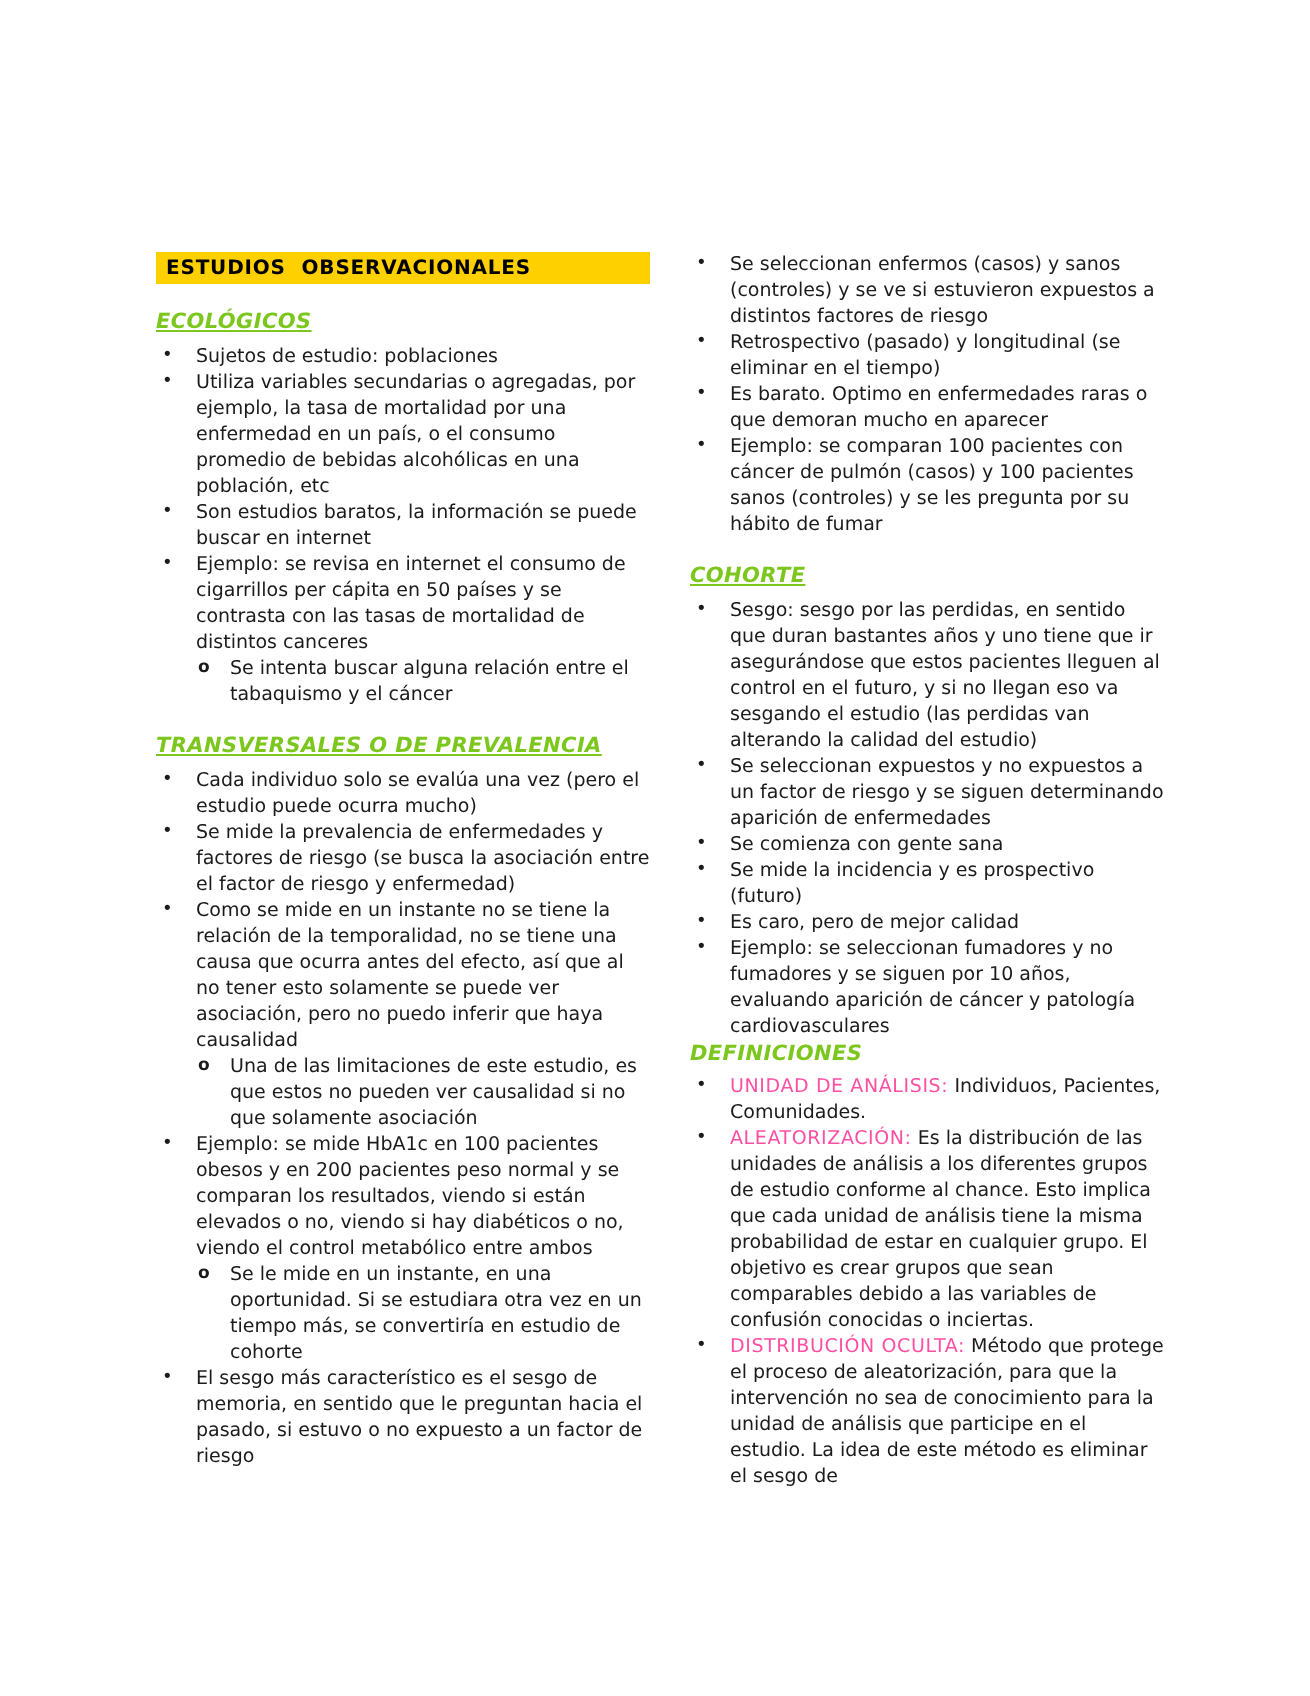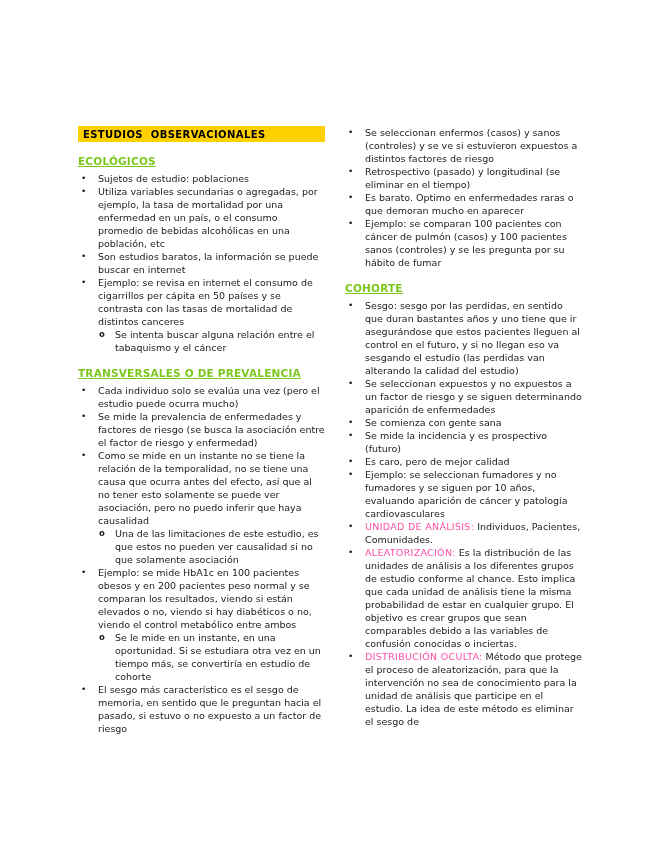--- a/index.html
+++ b/index.html
@@ -23,20 +23,21 @@
     letter-spacing:0.4px;
     word-spacing:4px;
     padding:3px 5px 2px 5px;
     margin:0 0 11px 0;
   }
   #col-right .banner { margin-top:38px; margin-bottom:3px; }
 
   .heading {
     color:var(--green, #7CC71E);
     font-weight:bold;
+    font-style:italic;
     font-size:10.5px;
     letter-spacing:0.2px;
     text-decoration:underline;
     margin:13px 0 5px 0;
   }
   .heading.plain { text-decoration:none; margin:1px 0 4px 0; }
 
   .list { font-size:9.5px; line-height:13px; }
   .item { display:flex; }
   .item .marker { flex:0 0 17px; padding-left:3px; }
@@ -153,20 +154,21 @@
         </div>
         <div class="item lvl1">
           <span class="marker">•</span>
           <span class="txt">Es caro, pero de mejor calidad</span>
         </div>
         <div class="item lvl1">
           <span class="marker">•</span>
           <span class="txt">Ejemplo: se seleccionan fumadores y no fumadores y se siguen por 10 años, evaluando aparición de cáncer y patología cardiovasculares</span>
         </div>
       </div>
+      <div class="heading plain">DEFINICIONES</div>
       <div class="list">
         <div class="item lvl1">
           <span class="marker">•</span>
           <span class="txt"><span class="term">UNIDAD DE ANÁLISIS:</span> <span class="rest">Individuos, Pacientes, Comunidades.</span></span>
         </div>
         <div class="item lvl1">
           <span class="marker">•</span>
           <span class="txt"><span class="term">ALEATORIZACIÓN:</span> <span class="rest">Es la distribución de las unidades de análisis a los diferentes grupos de estudio conforme al chance. Esto implica que cada unidad de análisis tiene la misma probabilidad de estar en cualquier grupo. El objetivo es crear grupos que sean comparables debido a las variables de confusión conocidas o inciertas.</span></span>
         </div>
         <div class="item lvl1">

